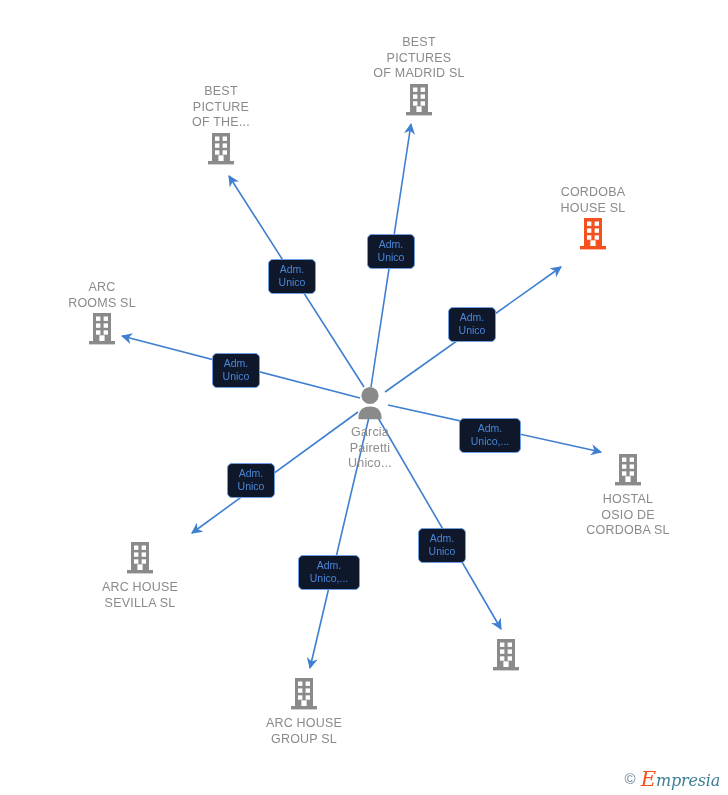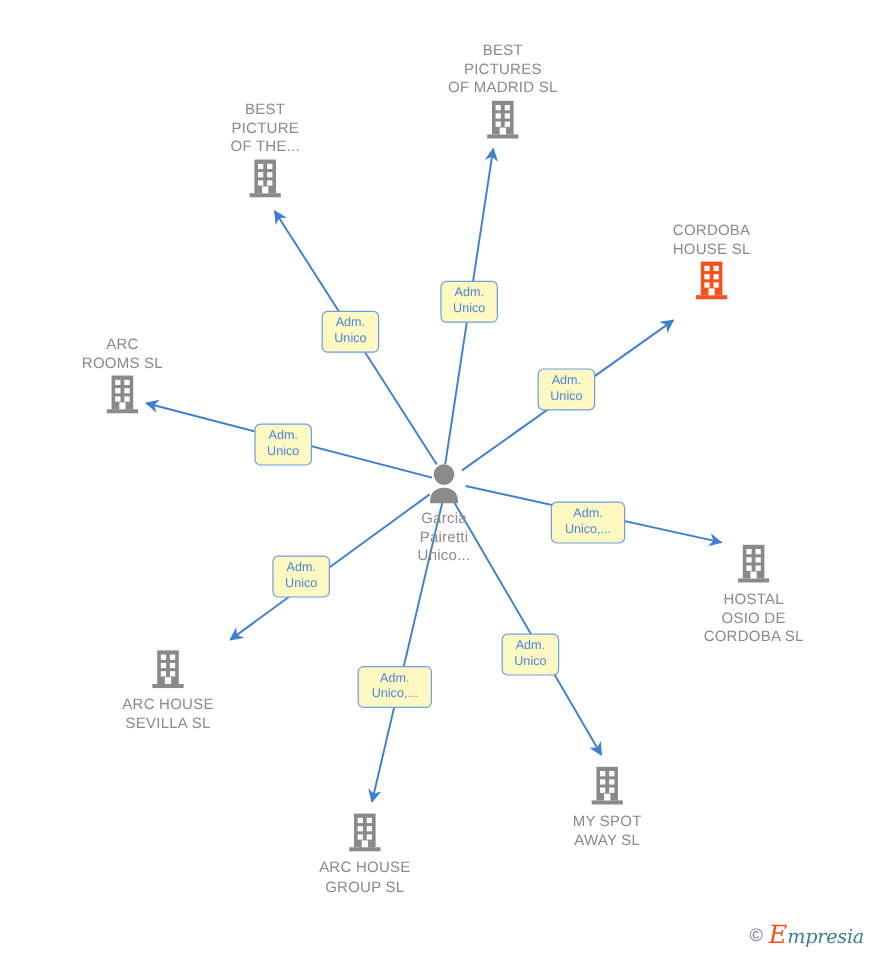--- a/index.html
+++ b/index.html
@@ -47,21 +47,21 @@
   .icon-wrap {
     display: block;
     height: 40px;
     line-height: 0;
   }
   .icon-wrap svg { display: inline-block; vertical-align: top; }
   .edge-label {
     position: absolute;
     border: 1.4px solid #6f9ee0;
     border-radius: 5px;
-    background: #fef9c3;
+    background: #0f172a;
     color: #4a86d6;
     font-size: 10.5px;
     line-height: 13px;
     text-align: center;
     padding: 3px 5px 4px 5px;
     white-space: pre-line;
     z-index: 4;
     box-sizing: border-box;
   }
   #watermark {
@@ -245,22 +245,20 @@
         <rect x="1" y="30" width="26" height="3.4" fill="#8a8a8a"></rect>
         <rect x="8" y="5.5" width="4.4" height="4.4" fill="#ffffff"></rect>
         <rect x="15.6" y="5.5" width="4.4" height="4.4" fill="#ffffff"></rect>
         <rect x="8" y="12.4" width="4.4" height="4.4" fill="#ffffff"></rect>
         <rect x="15.6" y="12.4" width="4.4" height="4.4" fill="#ffffff"></rect>
         <rect x="8" y="19.3" width="4.4" height="4.4" fill="#ffffff"></rect>
         <rect x="15.6" y="19.3" width="4.4" height="4.4" fill="#ffffff"></rect>
         <rect x="11.4" y="24.3" width="5.2" height="5.7" fill="#ffffff"></rect>
       </svg>
     </span>
-    <span class="label">MY SPOT
-AWAY  SL</span>
   </div>
 
   <div class="node" style="left:304px; top:676px;">
     <span class="icon-wrap">
       <svg width="28" height="36" viewBox="0 0 28 36" aria-hidden="true">
         <rect x="5" y="2" width="18" height="28" fill="#8a8a8a"></rect>
         <rect x="1" y="30" width="26" height="3.4" fill="#8a8a8a"></rect>
         <rect x="8" y="5.5" width="4.4" height="4.4" fill="#ffffff"></rect>
         <rect x="15.6" y="5.5" width="4.4" height="4.4" fill="#ffffff"></rect>
         <rect x="8" y="12.4" width="4.4" height="4.4" fill="#ffffff"></rect>

